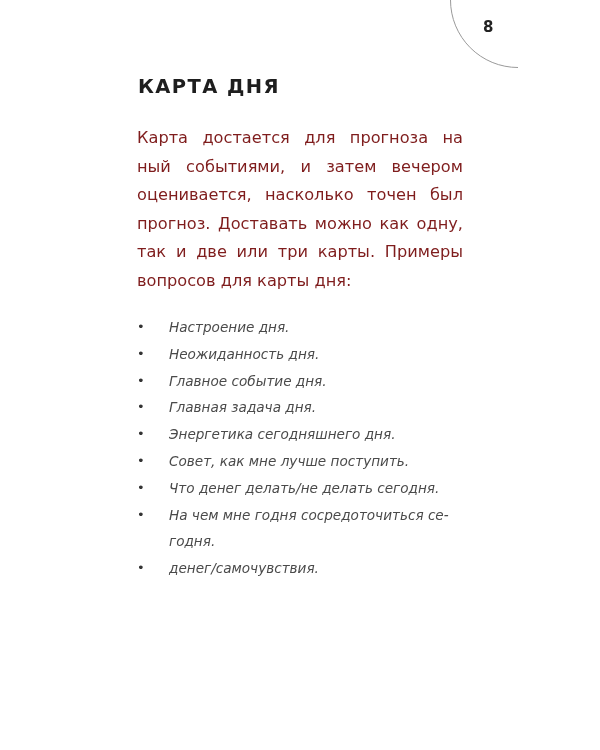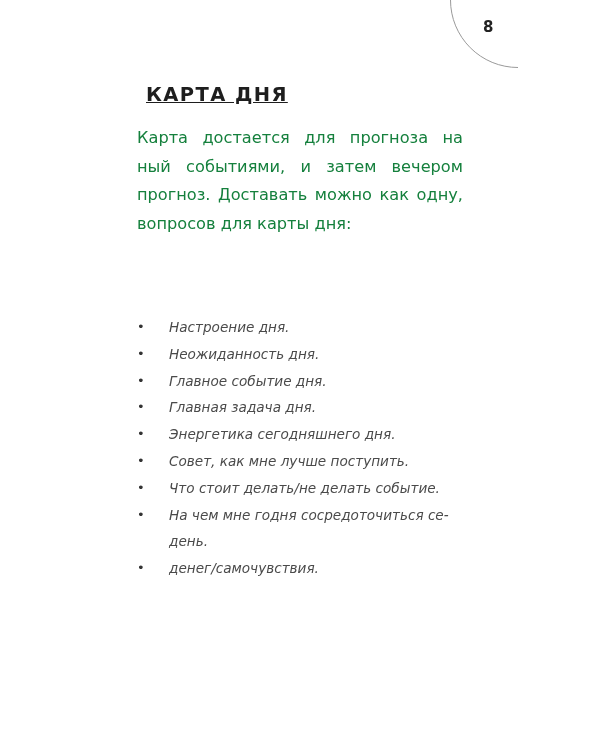--- a/index.html
+++ b/index.html
@@ -32,38 +32,37 @@
       top: 18px;
       font-family: "DejaVu Sans", sans-serif;
       font-weight: bold;
       font-size: 15px;
       color: #222222;
     }
     .title {
       position: absolute;
       left: 137px;
       top: 74px;
-      margin: 9px;
+      margin: 1px;
       font-family: "DejaVu Sans", sans-serif;
       font-weight: bold;
       font-size: 19.5px;
       letter-spacing: 1.4px;
       color: #1e1e1e;
-      text-decoration: underline;
     }
     .body-text {
       position: absolute;
       left: 137px;
       top: 124px;
       width: 326px;
       margin: 0;
       font-size: 16.2px;
       line-height: 28.6px;
       text-align: justify;
-      color: #15803d;
+      color: #7f1d1d;
     }
     .body-text .line {
       display: block;
       text-align: justify;
       text-align-last: justify;
       white-space: nowrap;
     }
     .body-text .line.last {
       text-align-last: left;
     }
@@ -101,21 +100,23 @@
 <body>
 
 <div class="page-arc"></div>
 <div class="page-number">8</div>
 
 <h1 class="title">КАРТА ДНЯ</h1>
 
 <p class="body-text">
   <span class="line">Карта достается для прогноза на</span>
   <span class="line">ный событиями, и затем вечером</span>
+  <span class="line">оценивается, насколько точен был</span>
   <span class="line">прогноз. Доставать можно как одну,</span>
+  <span class="line">так и две или три карты. Примеры</span>
   <span class="line last">вопросов для карты дня:</span>
 </p>
 
 <ul class="bullets">
   <li>
     <span class="bullet-icon">•</span>
     <span class="item-line">Настроение дня.</span>
   </li>
   <li>
     <span class="bullet-icon">•</span>
@@ -132,24 +133,24 @@
   <li>
     <span class="bullet-icon">•</span>
     <span class="item-line">Энергетика сегодняшнего дня.</span>
   </li>
   <li>
     <span class="bullet-icon">•</span>
     <span class="item-line">Совет, как мне лучше поступить.</span>
   </li>
   <li>
     <span class="bullet-icon">•</span>
-    <span class="item-line">Что стоит делать/не делать событие.</span>
+    <span class="item-line">Что денег делать/не делать сегодня.</span>
   </li>
   <li>
     <span class="bullet-icon">•</span>
     <span class="item-line">На чем мне годня сосредоточиться се-</span>
-    <span class="item-line">день.</span>
+    <span class="item-line">годня.</span>
   </li>
   <li>
     <span class="bullet-icon">•</span>
     <span class="item-line">денег/самочувствия.</span>
   </li>
 </ul>
 
 </body></html>

